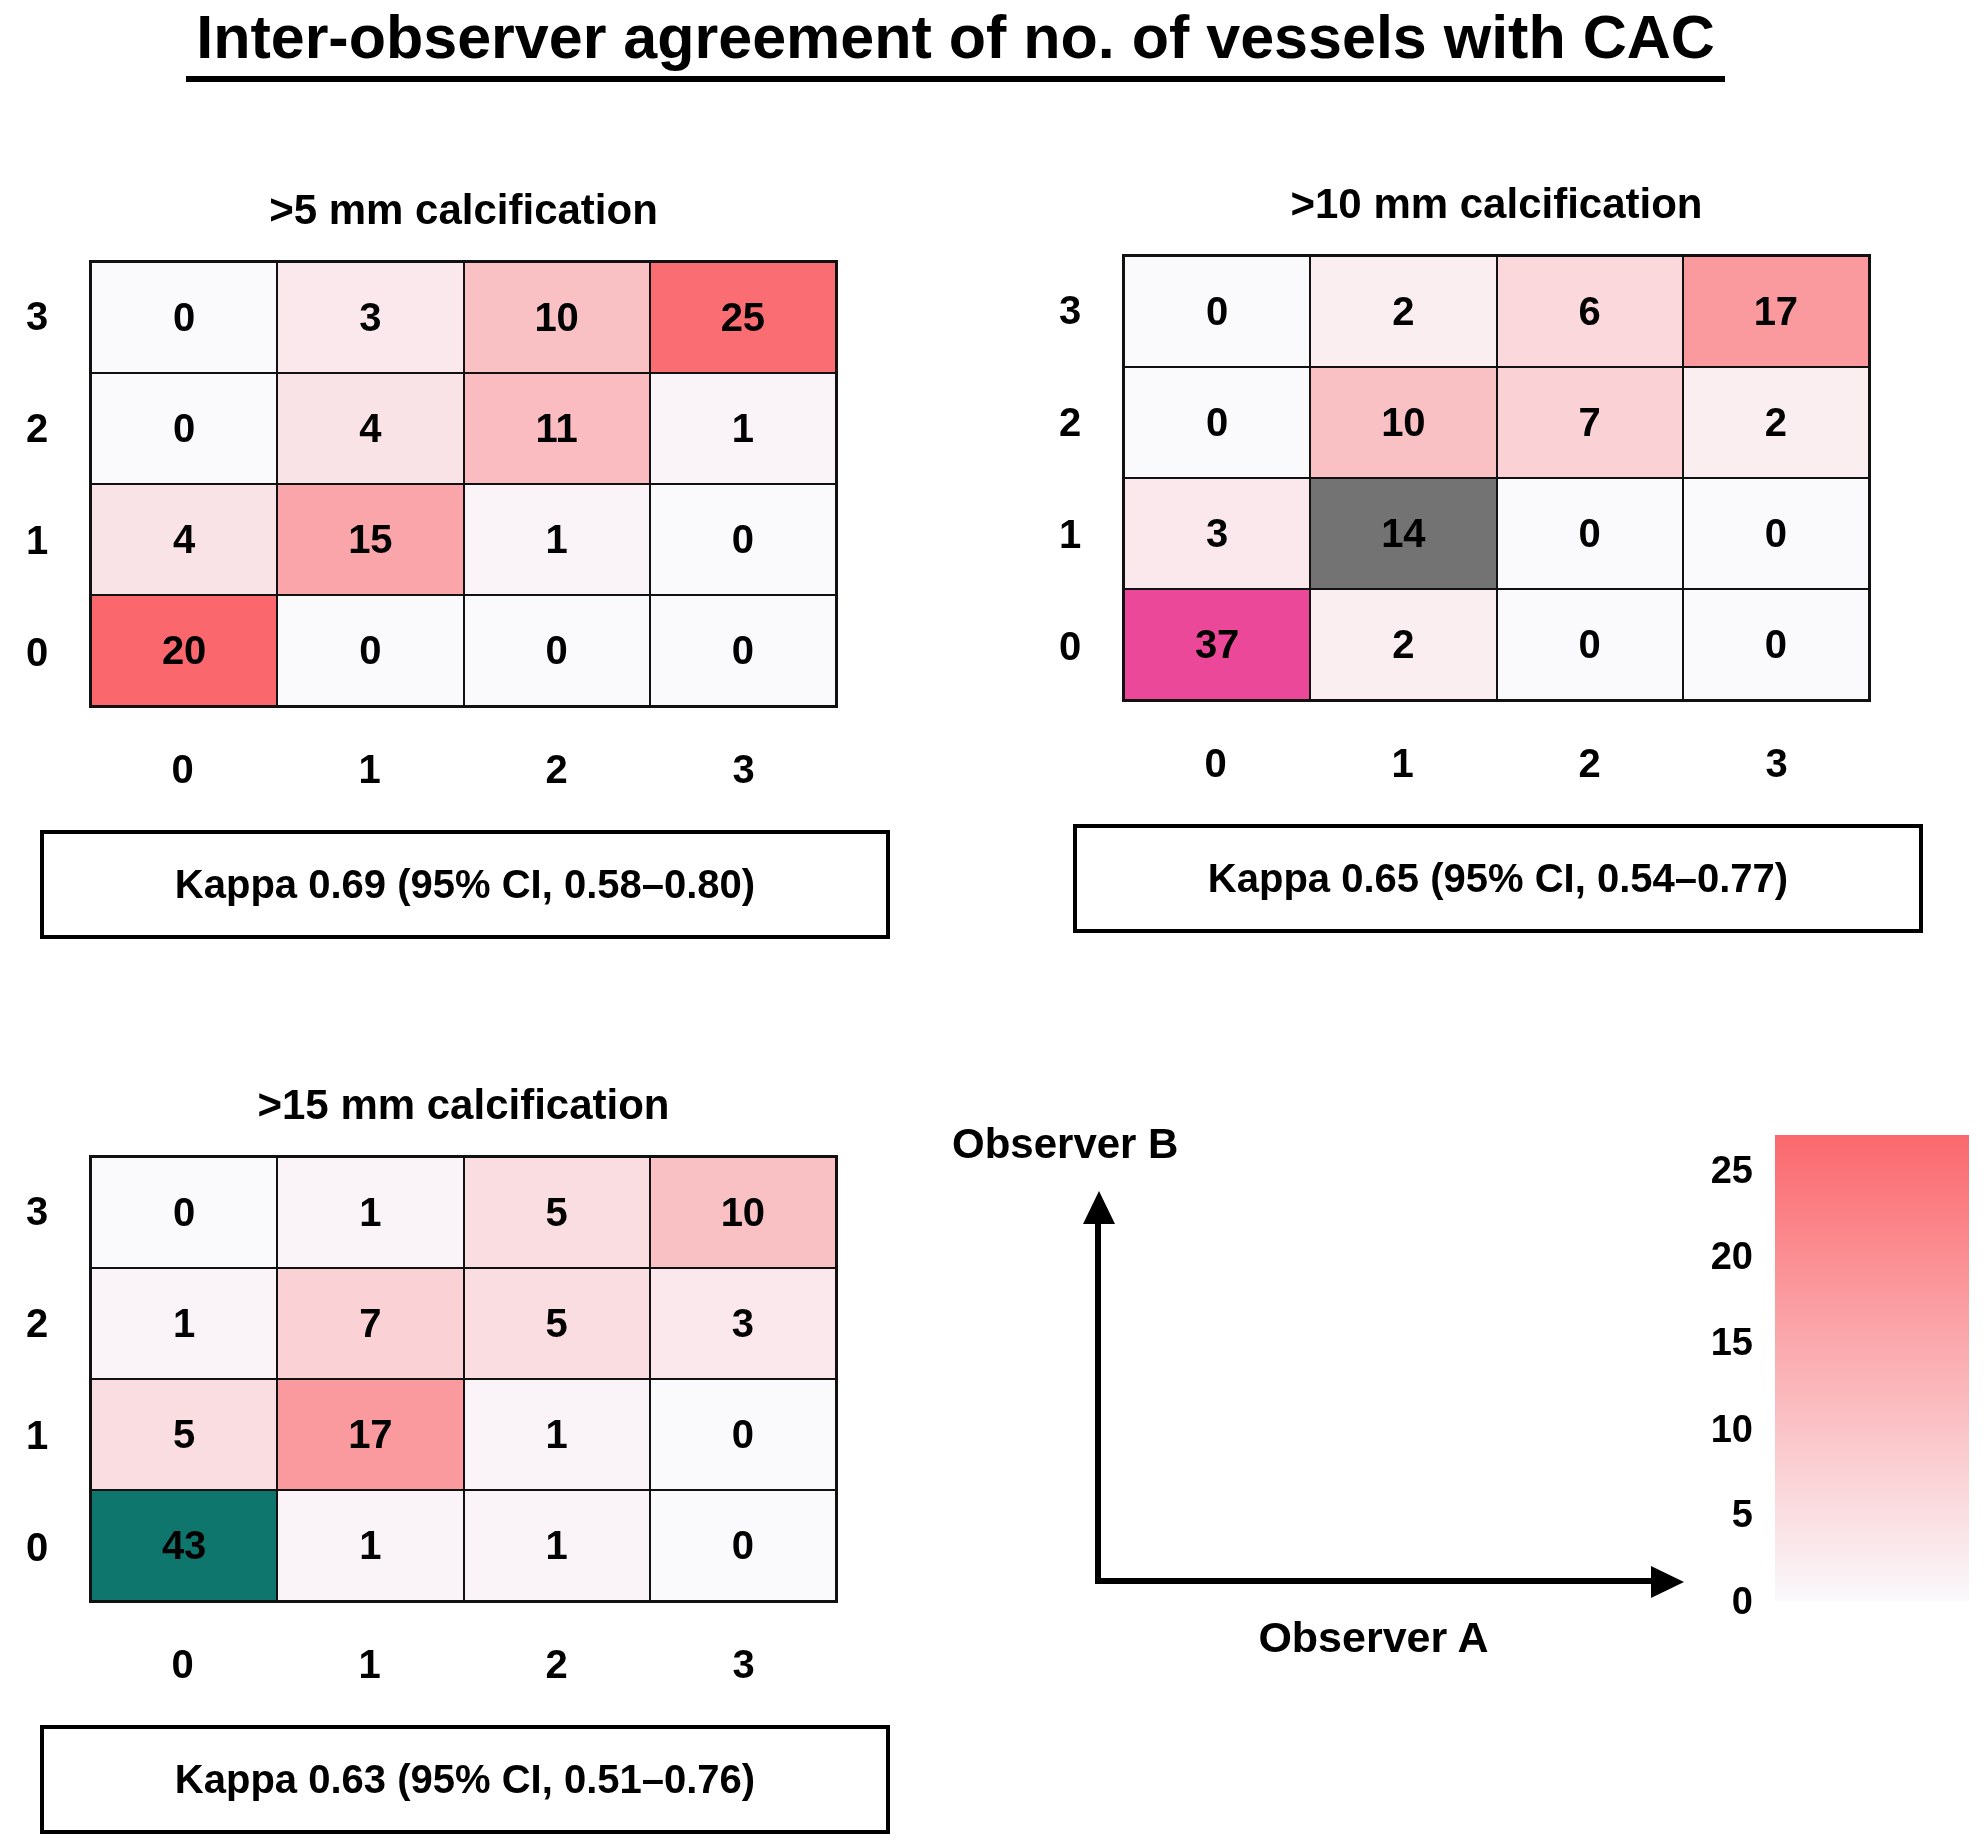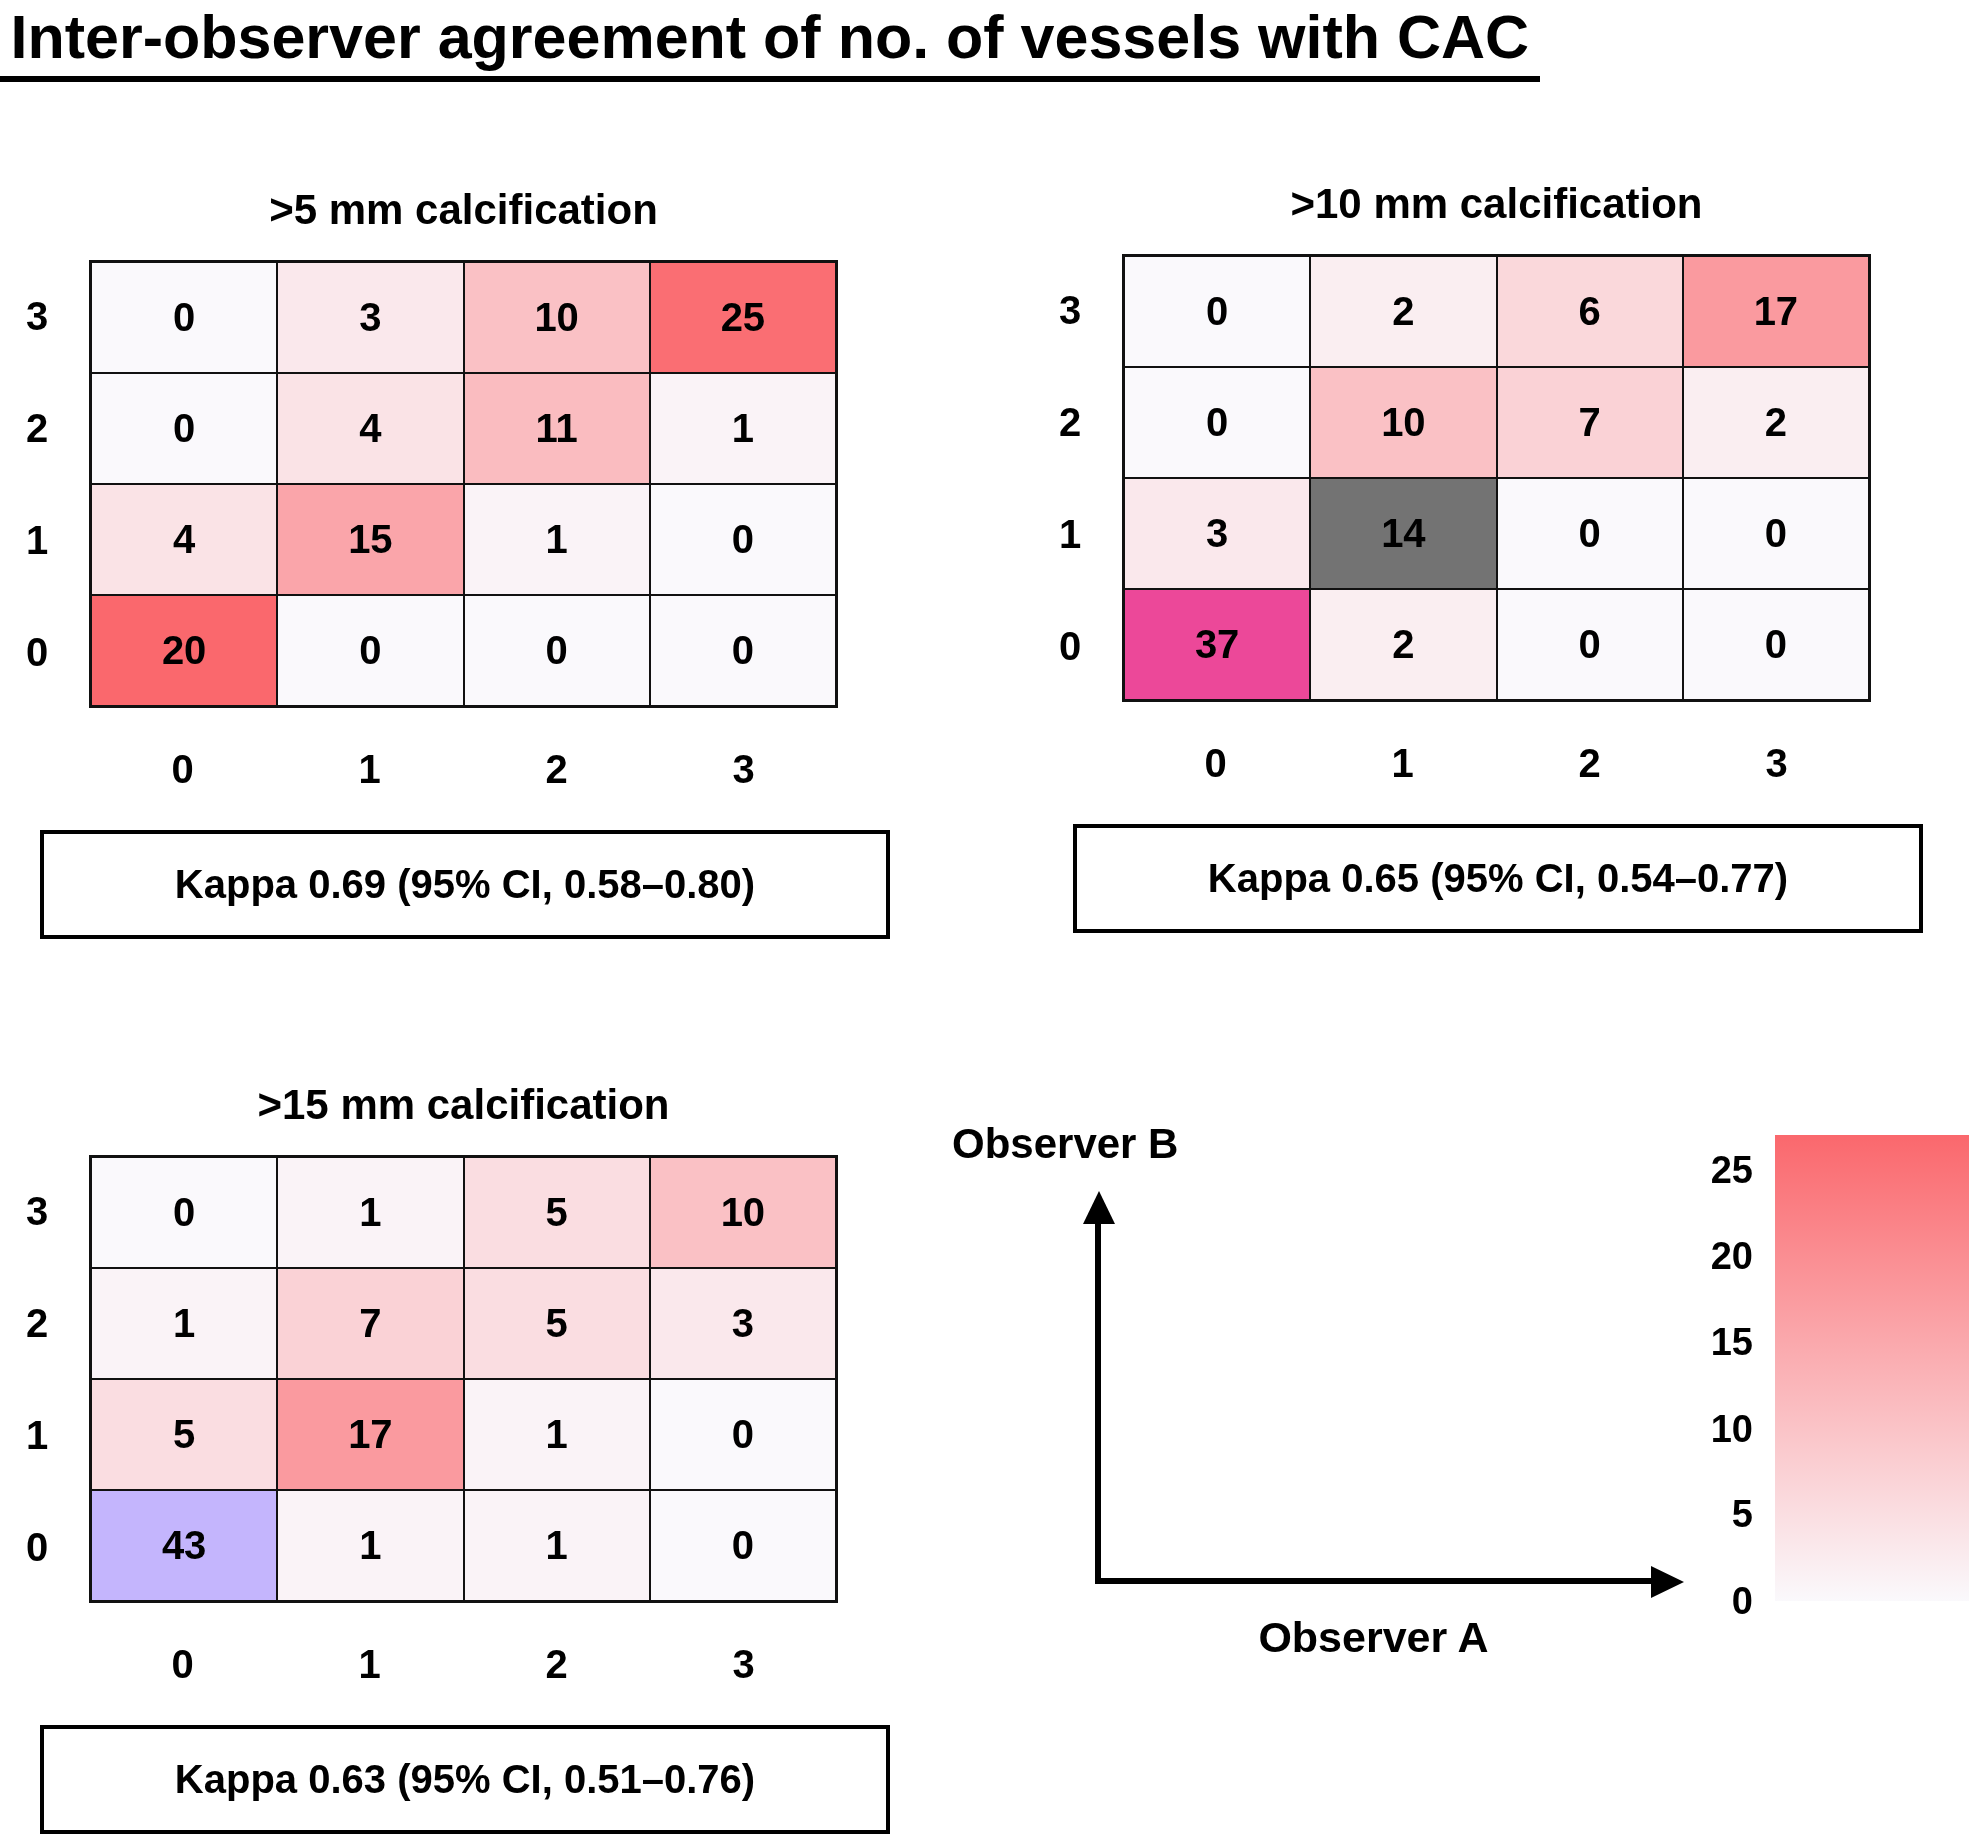--- a/index.html
+++ b/index.html
@@ -1,20 +1,20 @@
 <!DOCTYPE html>
 <html style="font-size:10.5px"><head>
 <meta charset="utf-8">
 <style>
   html,body{margin:0;padding:0;background:#fff;}
   .canvas{position:relative;width:1985px;height:1841px;background:#ffffff;overflow:hidden;
           font-family:"Liberation Sans",sans-serif;font-weight:bold;color:#000;}
 
   
-  .main-title{position:absolute;top:5.3px;left:0;width:1911px;}
+  .main-title{position:absolute;top:5.3px;left:0;width:1911px;text-align:center;}
   .main-title span{display:inline-block;font-size:61px;line-height:1.05;
                    border-bottom:6px solid #000;padding:0 10.5px 6.6px;}
 
   
   .panel{position:absolute;width:942px;height:774px;}
   .panel-title{position:absolute;top:0;left:89px;width:749px;height:72px;line-height:72px;
                text-align:center;font-size:42px;margin:0;}
   .grid{position:absolute;top:86px;left:89px;width:749px;height:448px;
         display:grid;grid-template-columns:repeat(4,1fr);grid-template-rows:repeat(4,1fr);
         border:2px solid #111;box-sizing:border-box;background:#111;}
@@ -140,21 +140,21 @@
       <div class="cell" style="background: rgb(250, 221, 225);">5</div>
       <div class="cell" style="background: rgb(250, 193, 197);">10</div>
       <div class="cell" style="background: rgb(250, 243, 247);">1</div>
       <div class="cell" style="background: rgb(250, 210, 214);">7</div>
       <div class="cell" style="background: rgb(250, 221, 225);">5</div>
       <div class="cell" style="background: rgb(250, 232, 236);">3</div>
       <div class="cell" style="background: rgb(250, 221, 225);">5</div>
       <div class="cell" style="background: rgb(250, 154, 159);">17</div>
       <div class="cell" style="background: rgb(250, 243, 247);">1</div>
       <div class="cell" style="background: rgb(250, 249, 252);">0</div>
-      <div class="cell" style="background: #c4b5fd;">43</div>
+      <div class="cell" style="background: #0f766e;">43</div>
       <div class="cell" style="background: rgb(250, 243, 247);">1</div>
       <div class="cell" style="background: rgb(250, 243, 247);">1</div>
       <div class="cell" style="background: rgb(250, 249, 252);">0</div>
     </div>
     <div class="col-label cl0">0</div>
     <div class="col-label cl1">1</div>
     <div class="col-label cl2">2</div>
     <div class="col-label cl3">3</div>
     <div class="kappa-box">
       <span>Kappa 0.63 (95% CI, 0.51–0.76)</span>

